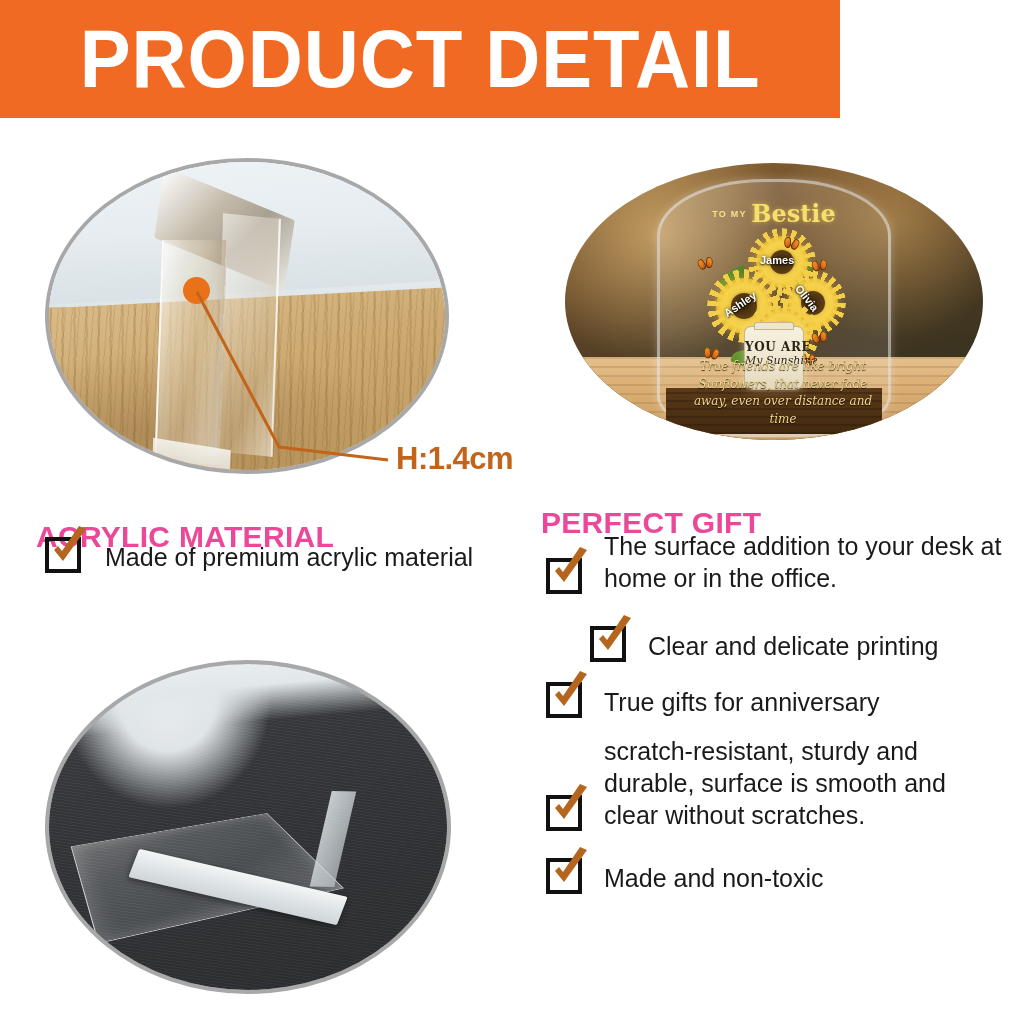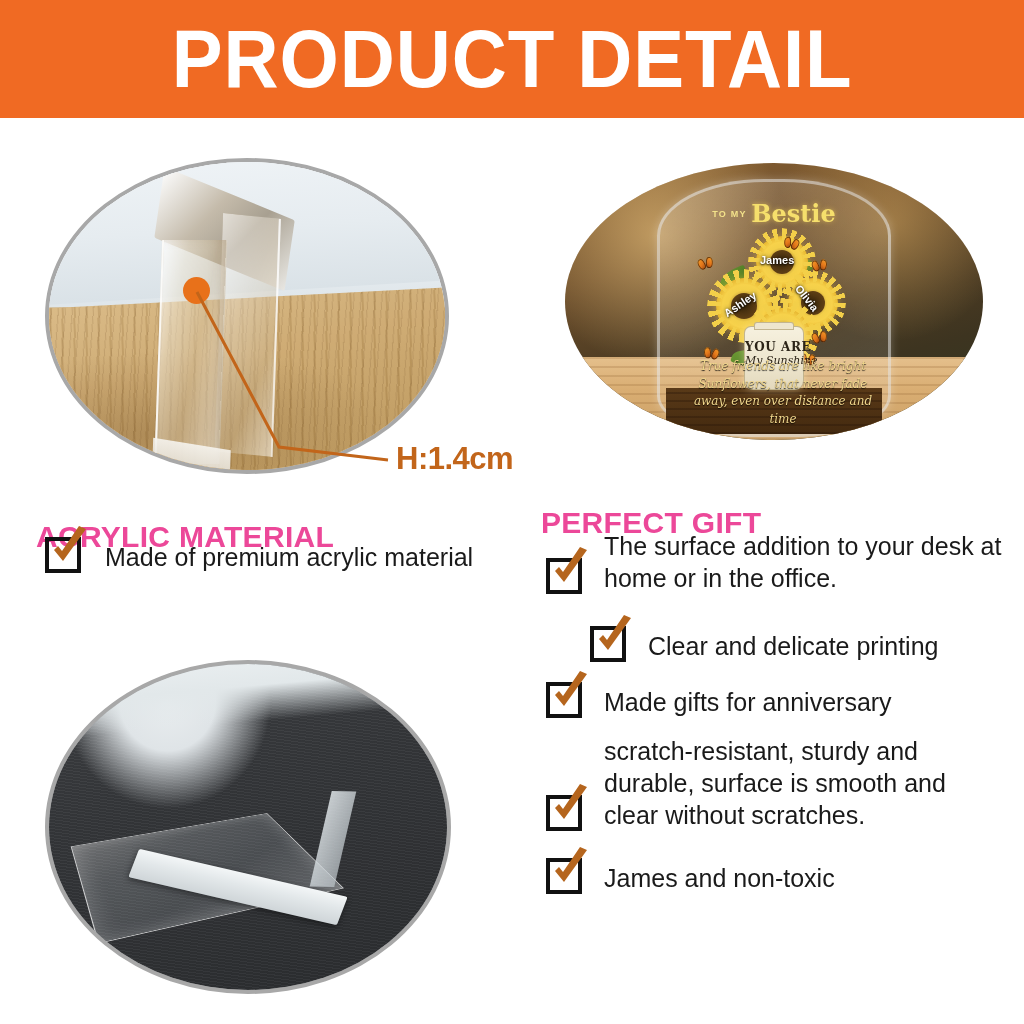--- a/index.html
+++ b/index.html
@@ -13,21 +13,21 @@
     font-family: "Liberation Sans", sans-serif;
     overflow: hidden;
     position: relative;
   }
 
   
   .banner {
     position: absolute;
     left: 0;
     top: 0;
-    width: 1024px;
+    width: 840px;
     height: 118px;
     background: #F06A23;
     display: flex;
     align-items: center;
     justify-content: center;
   }
   .banner-title {
     color: #ffffff;
     font-family: "Liberation Sans Narrow", "Liberation Sans", sans-serif;
     font-size: 82px;
@@ -612,31 +612,31 @@
       </svg>
     </span>
     <span class="feature-text">Clear and delicate printing</span>
   </li>
   <li class="feature-item">
     <span class="checkbox">
       <svg viewBox="0 0 46 46">
         <path d="M8 25 L17 36 L40 4 L33 1 L16 26 L12 21 Z" fill="#B5651D"></path>
       </svg>
     </span>
-    <span class="feature-text">Made gifts for anniversary</span>
+    <span class="feature-text">True gifts for anniversary</span>
   </li>
   <li class="feature-item">
     <span class="checkbox">
       <svg viewBox="0 0 46 46">
         <path d="M8 25 L17 36 L40 4 L33 1 L16 26 L12 21 Z" fill="#B5651D"></path>
       </svg>
     </span>
     <span class="feature-text">scratch-resistant, sturdy and durable, surface is smooth and clear without scratches.</span>
   </li>
   <li class="feature-item">
     <span class="checkbox">
       <svg viewBox="0 0 46 46">
         <path d="M8 25 L17 36 L40 4 L33 1 L16 26 L12 21 Z" fill="#B5651D"></path>
       </svg>
     </span>
-    <span class="feature-text">James and non-toxic</span>
+    <span class="feature-text">Made and non-toxic</span>
   </li>
 </ul>
 
 </body></html>

